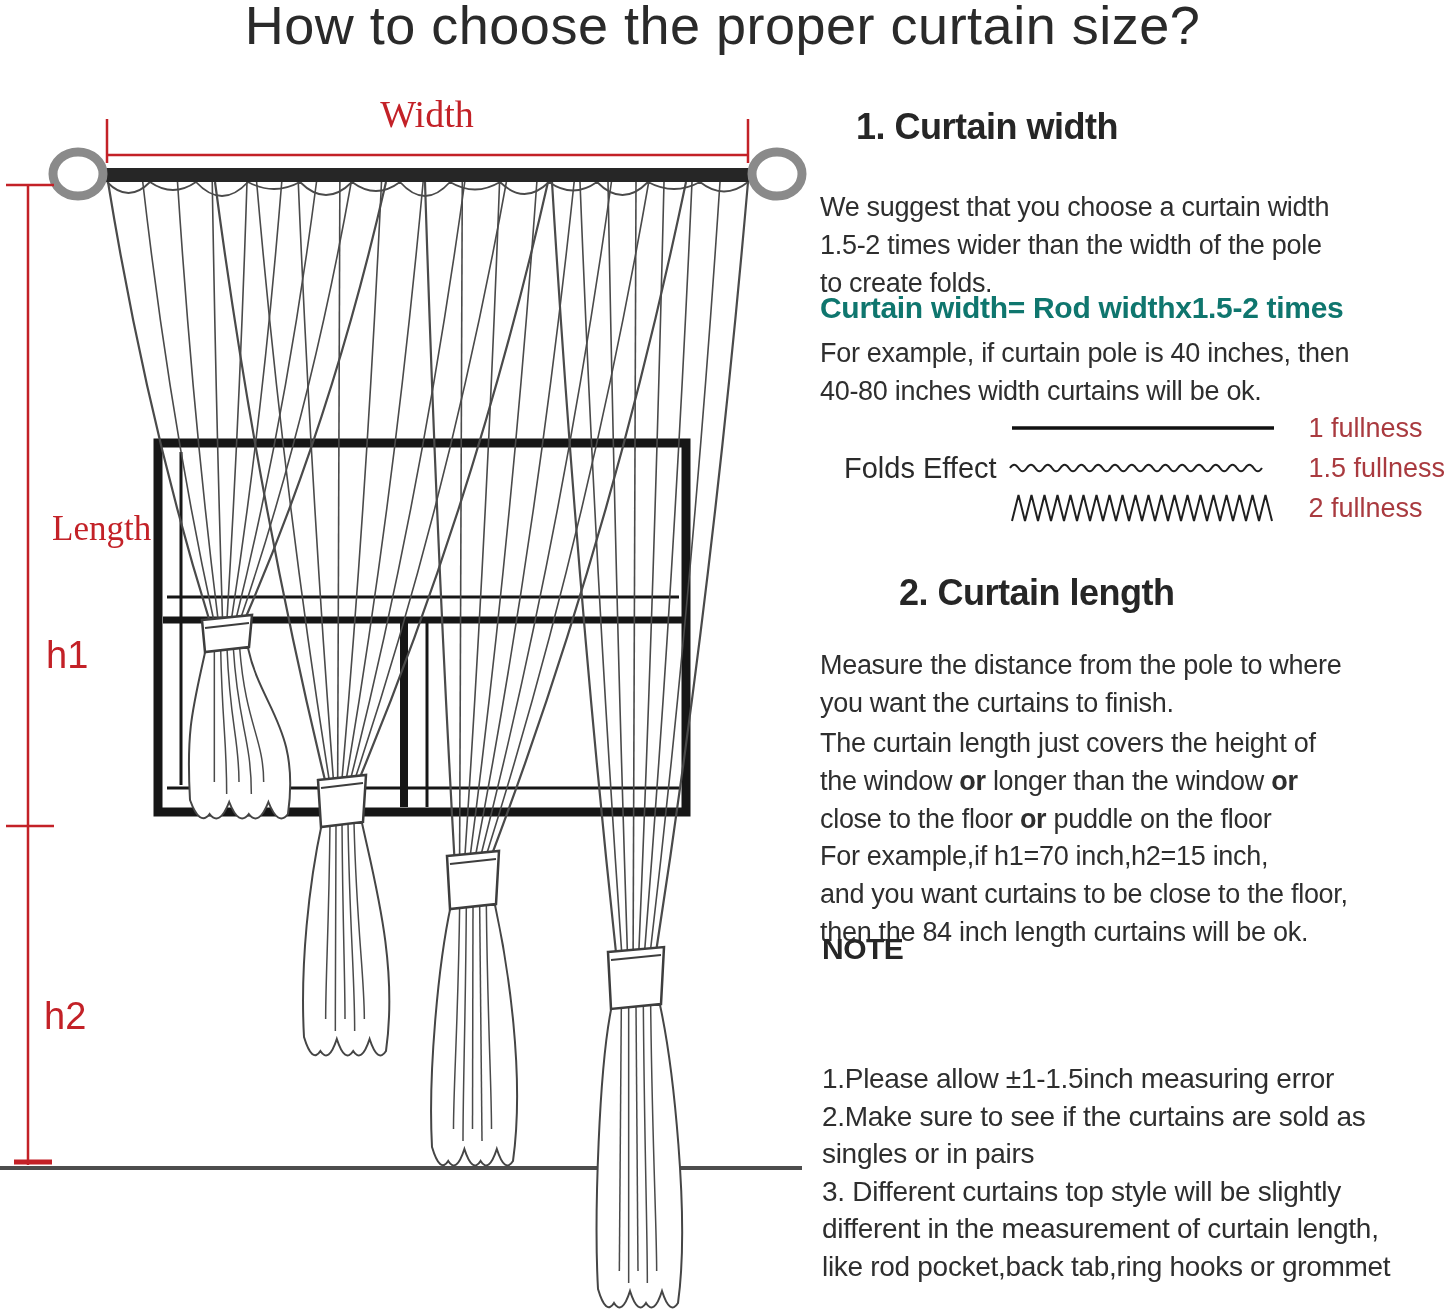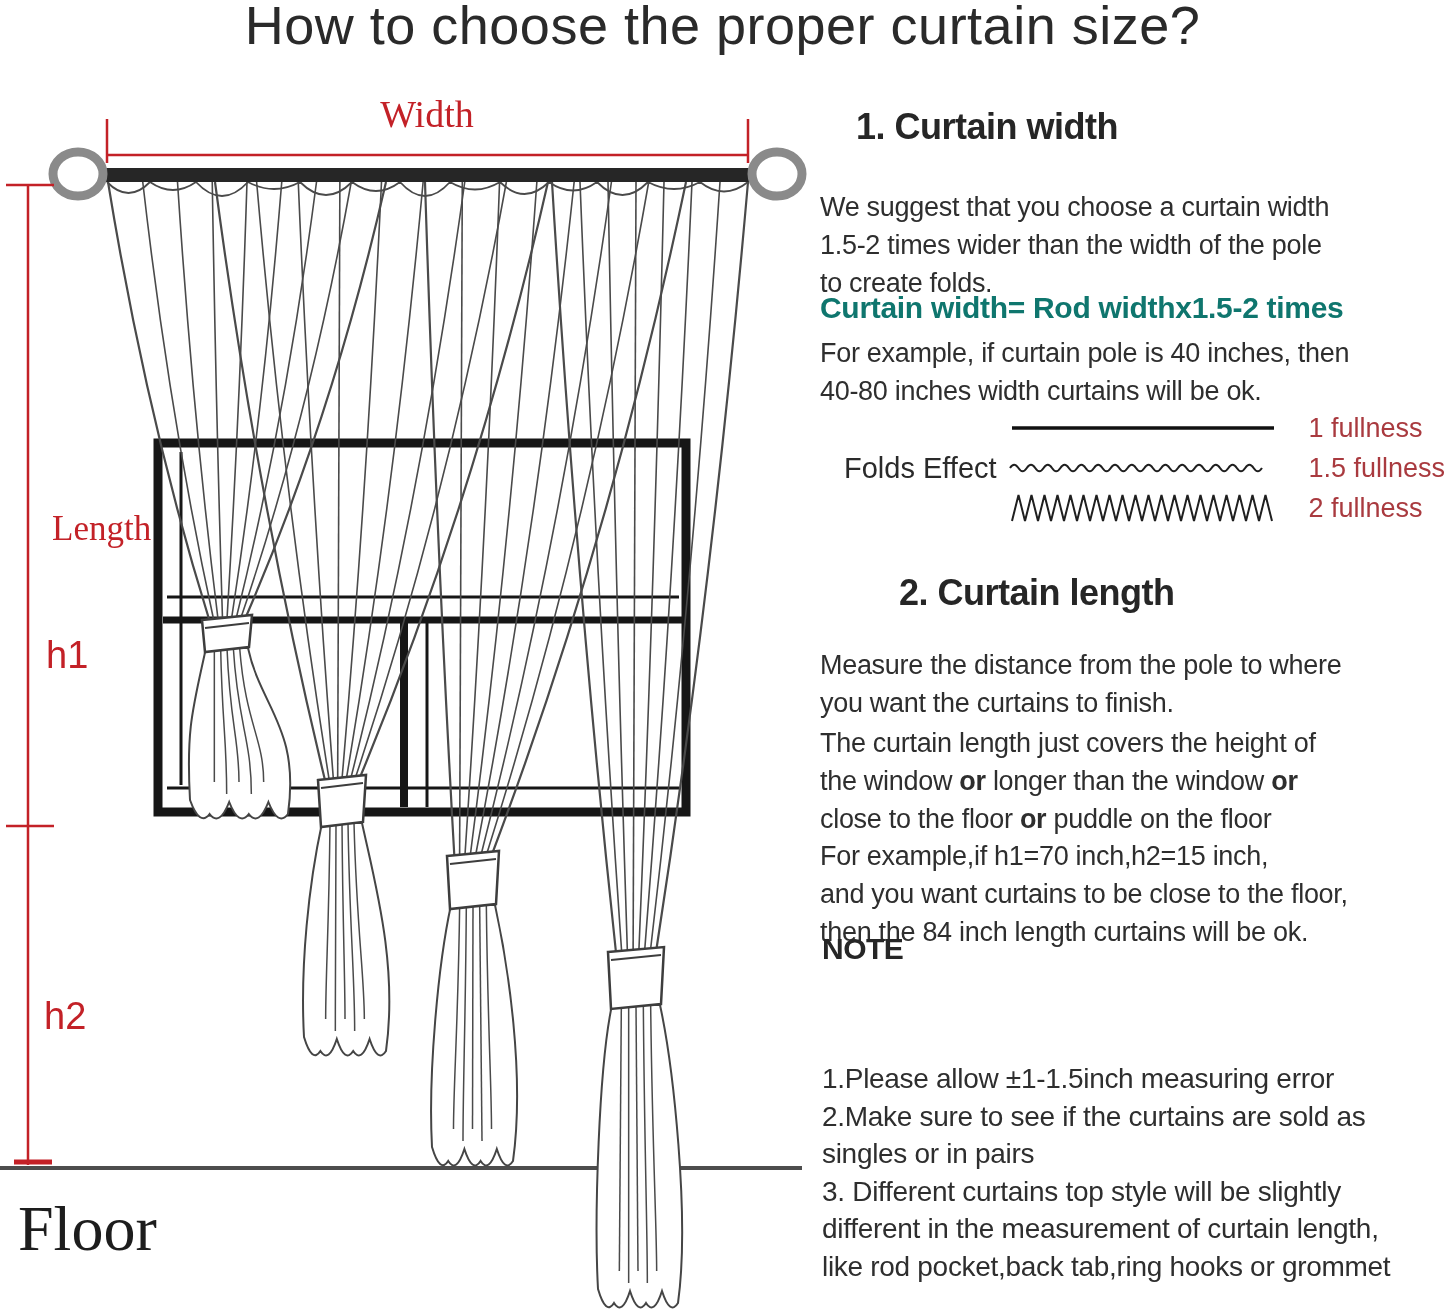--- a/index.html
+++ b/index.html
@@ -144,21 +144,20 @@
           <line x1="28" y1="100" x2="28" y2="1080"></line>
           <line x1="6" y1="100" x2="54" y2="100"></line>
           <line x1="6" y1="741" x2="54" y2="741"></line>
           <line x1="14" y1="1077" x2="52" y2="1077" stroke-width="5"></line>
         </g>
       </svg>
     <div class="dlabel lab-width">Width</div>
     <div class="dlabel lab-length">Length</div>
     <div class="dlabel lab-h1">h1</div>
     <div class="dlabel lab-h2">h2</div>
-    <div class="dlabel lab-floor">Floor</div>
   </div>
 
   <div class="rightcol">
     <h2 class="sechead sec1h">1. Curtain width</h2>
     <p class="body p1">We suggest that you choose a curtain width
 1.5-2 times wider than the width of the pole
 to create folds.</p>
     <p class="formula">Curtain width= Rod widthx1.5-2 times</p>
     <p class="body p2">For example, if curtain pole is 40 inches, then
 40-80 inches width curtains will be ok.</p>

